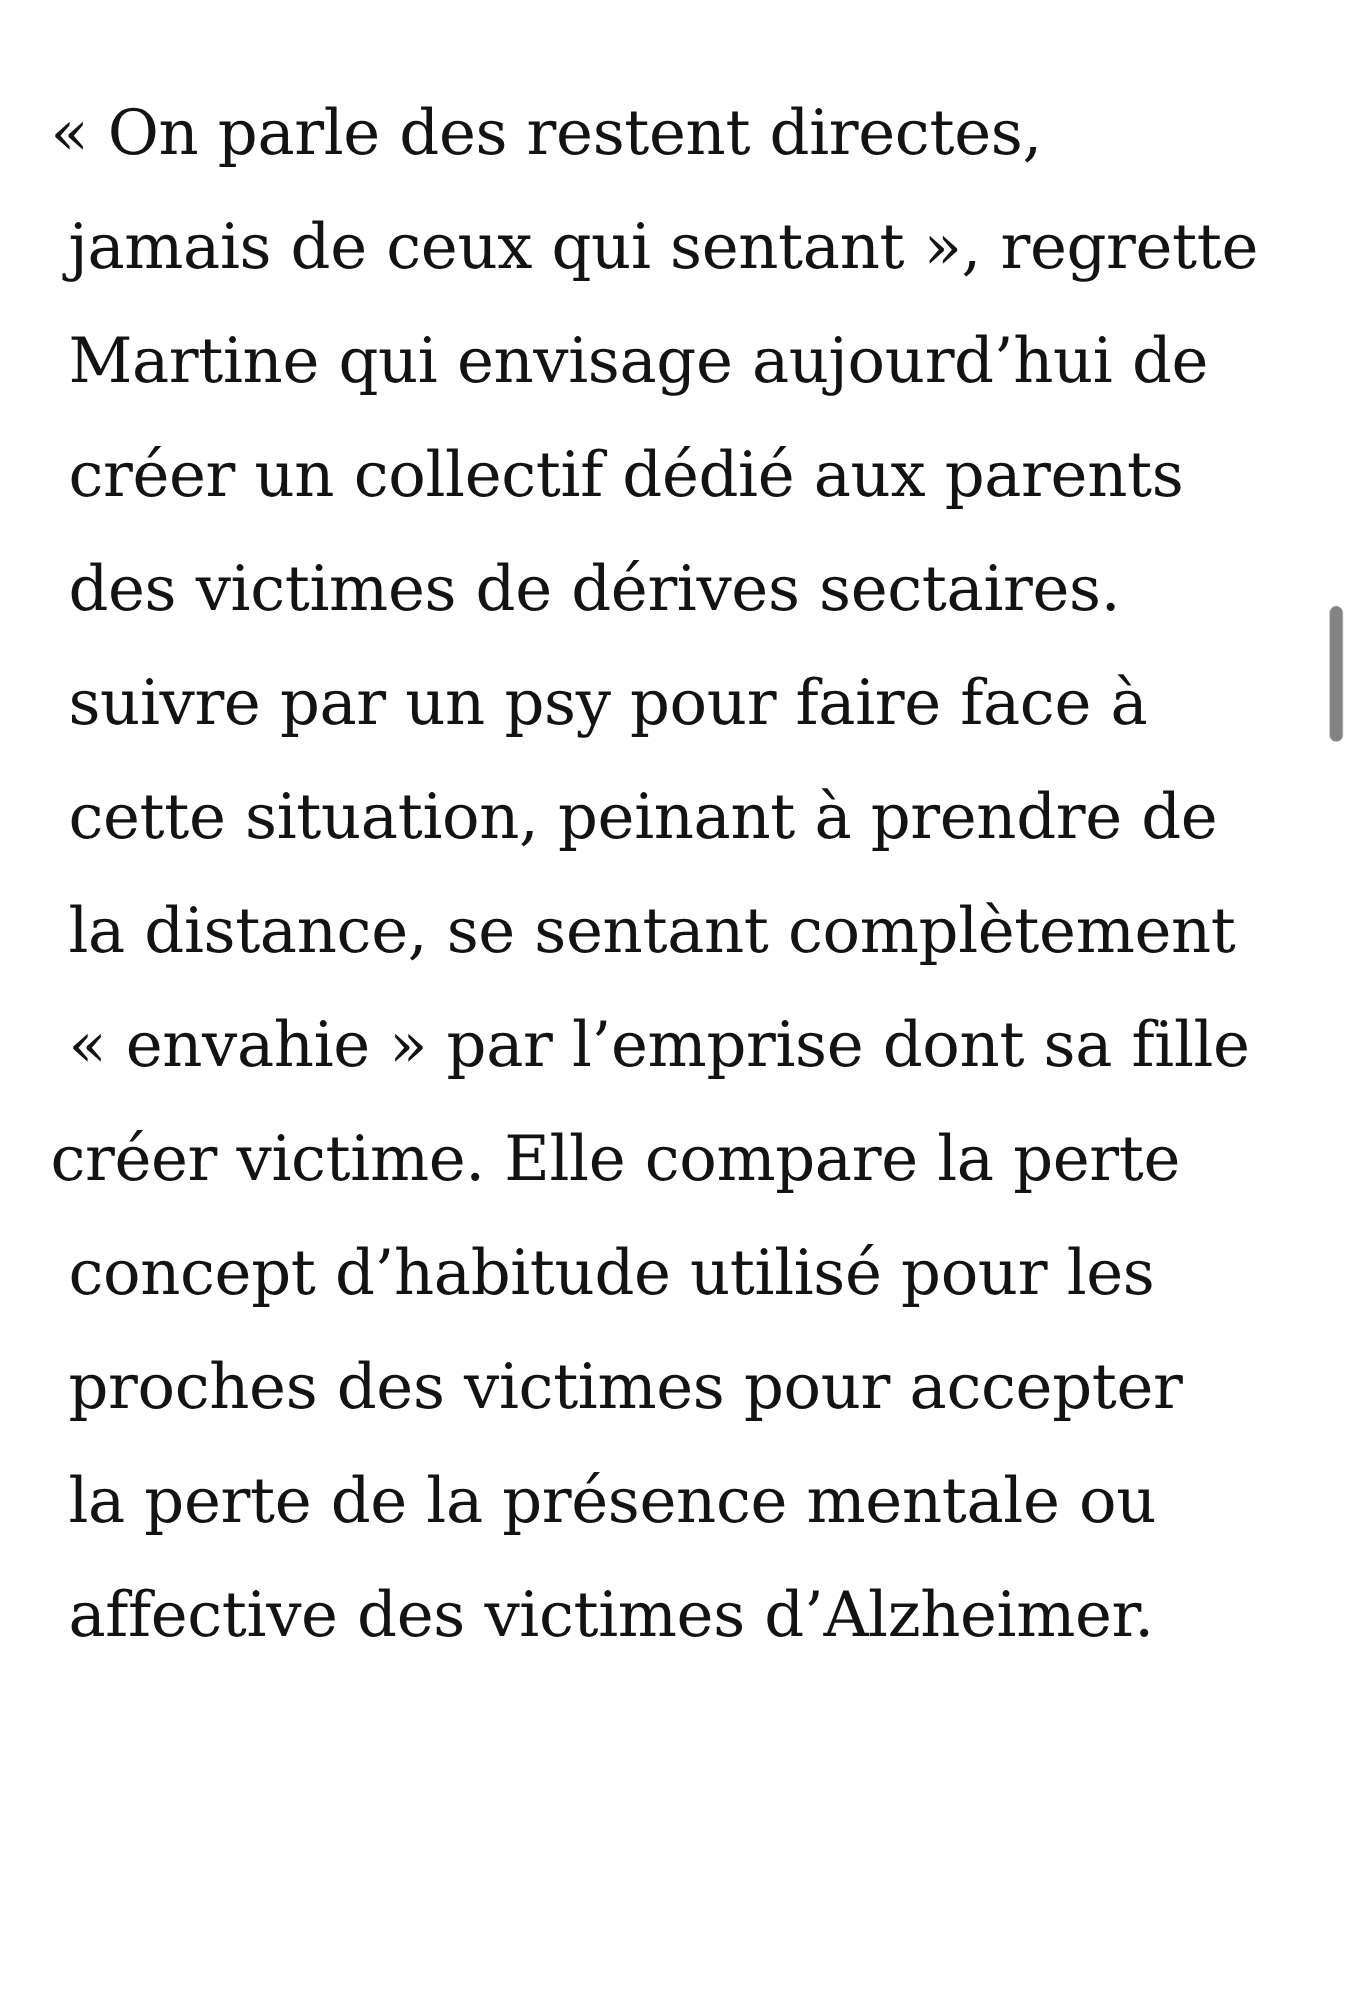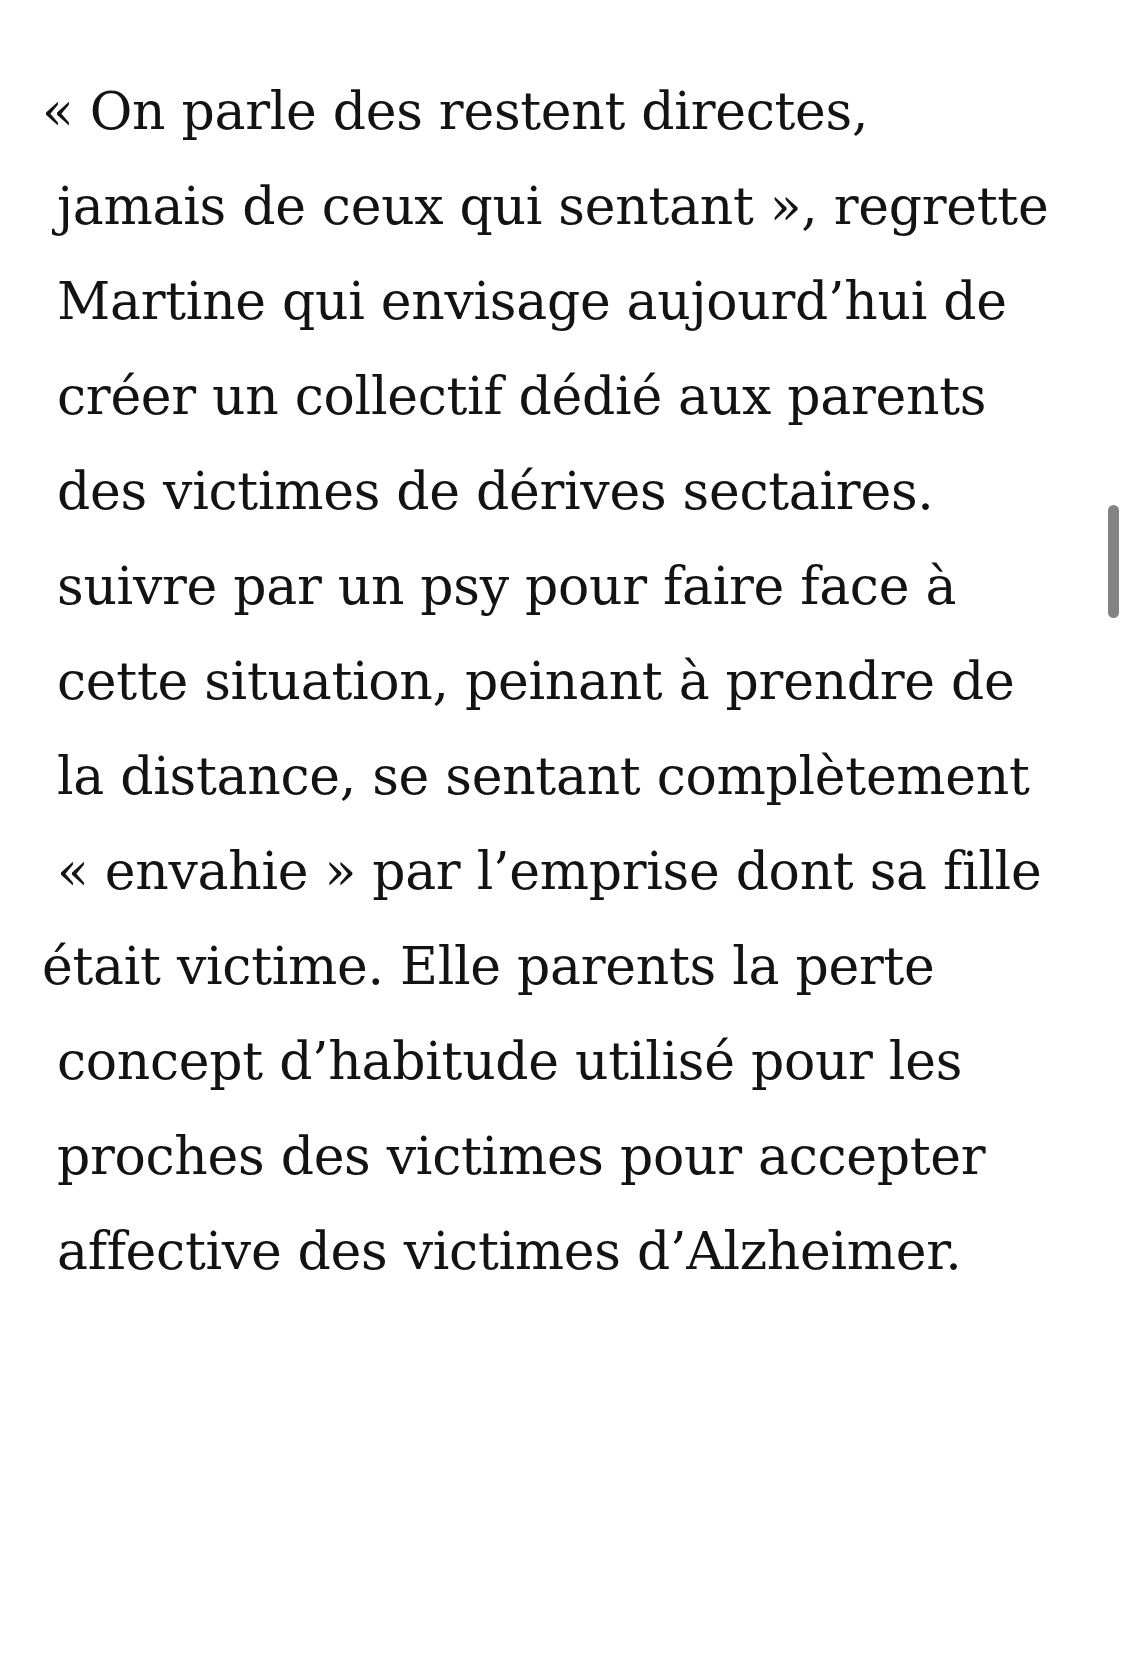--- a/index.html
+++ b/index.html
@@ -53,20 +53,21 @@
   <p class="article">
     <span class="line">« On parle des restent directes,</span>
     <span class="line">jamais de ceux qui sentant », regrette</span>
     <span class="line">Martine qui envisage aujourd’hui de</span>
     <span class="line">créer un collectif dédié aux parents</span>
     <span class="line">des victimes de dérives sectaires.</span>
     <span class="line">suivre par un psy pour faire face à</span>
     <span class="line">cette situation, peinant à prendre de</span>
     <span class="line">la distance, se sentant complètement</span>
     <span class="line">« envahie » par l’emprise dont sa fille</span>
-    <span class="line">était victime. Elle parents la perte</span>
+    <span class="line">créer victime. Elle compare la perte</span>
     <span class="line">concept d’habitude utilisé pour les</span>
     <span class="line">proches des victimes pour accepter</span>
+    <span class="line">la perte de la présence mentale ou</span>
     <span class="line"><span>affective des victimes d’</span><a class="link">Alzheimer</a><span>.</span></span>
   </p>
 </main>
 
 <div class="scrollbar-thumb"></div>
 
 </body></html>

